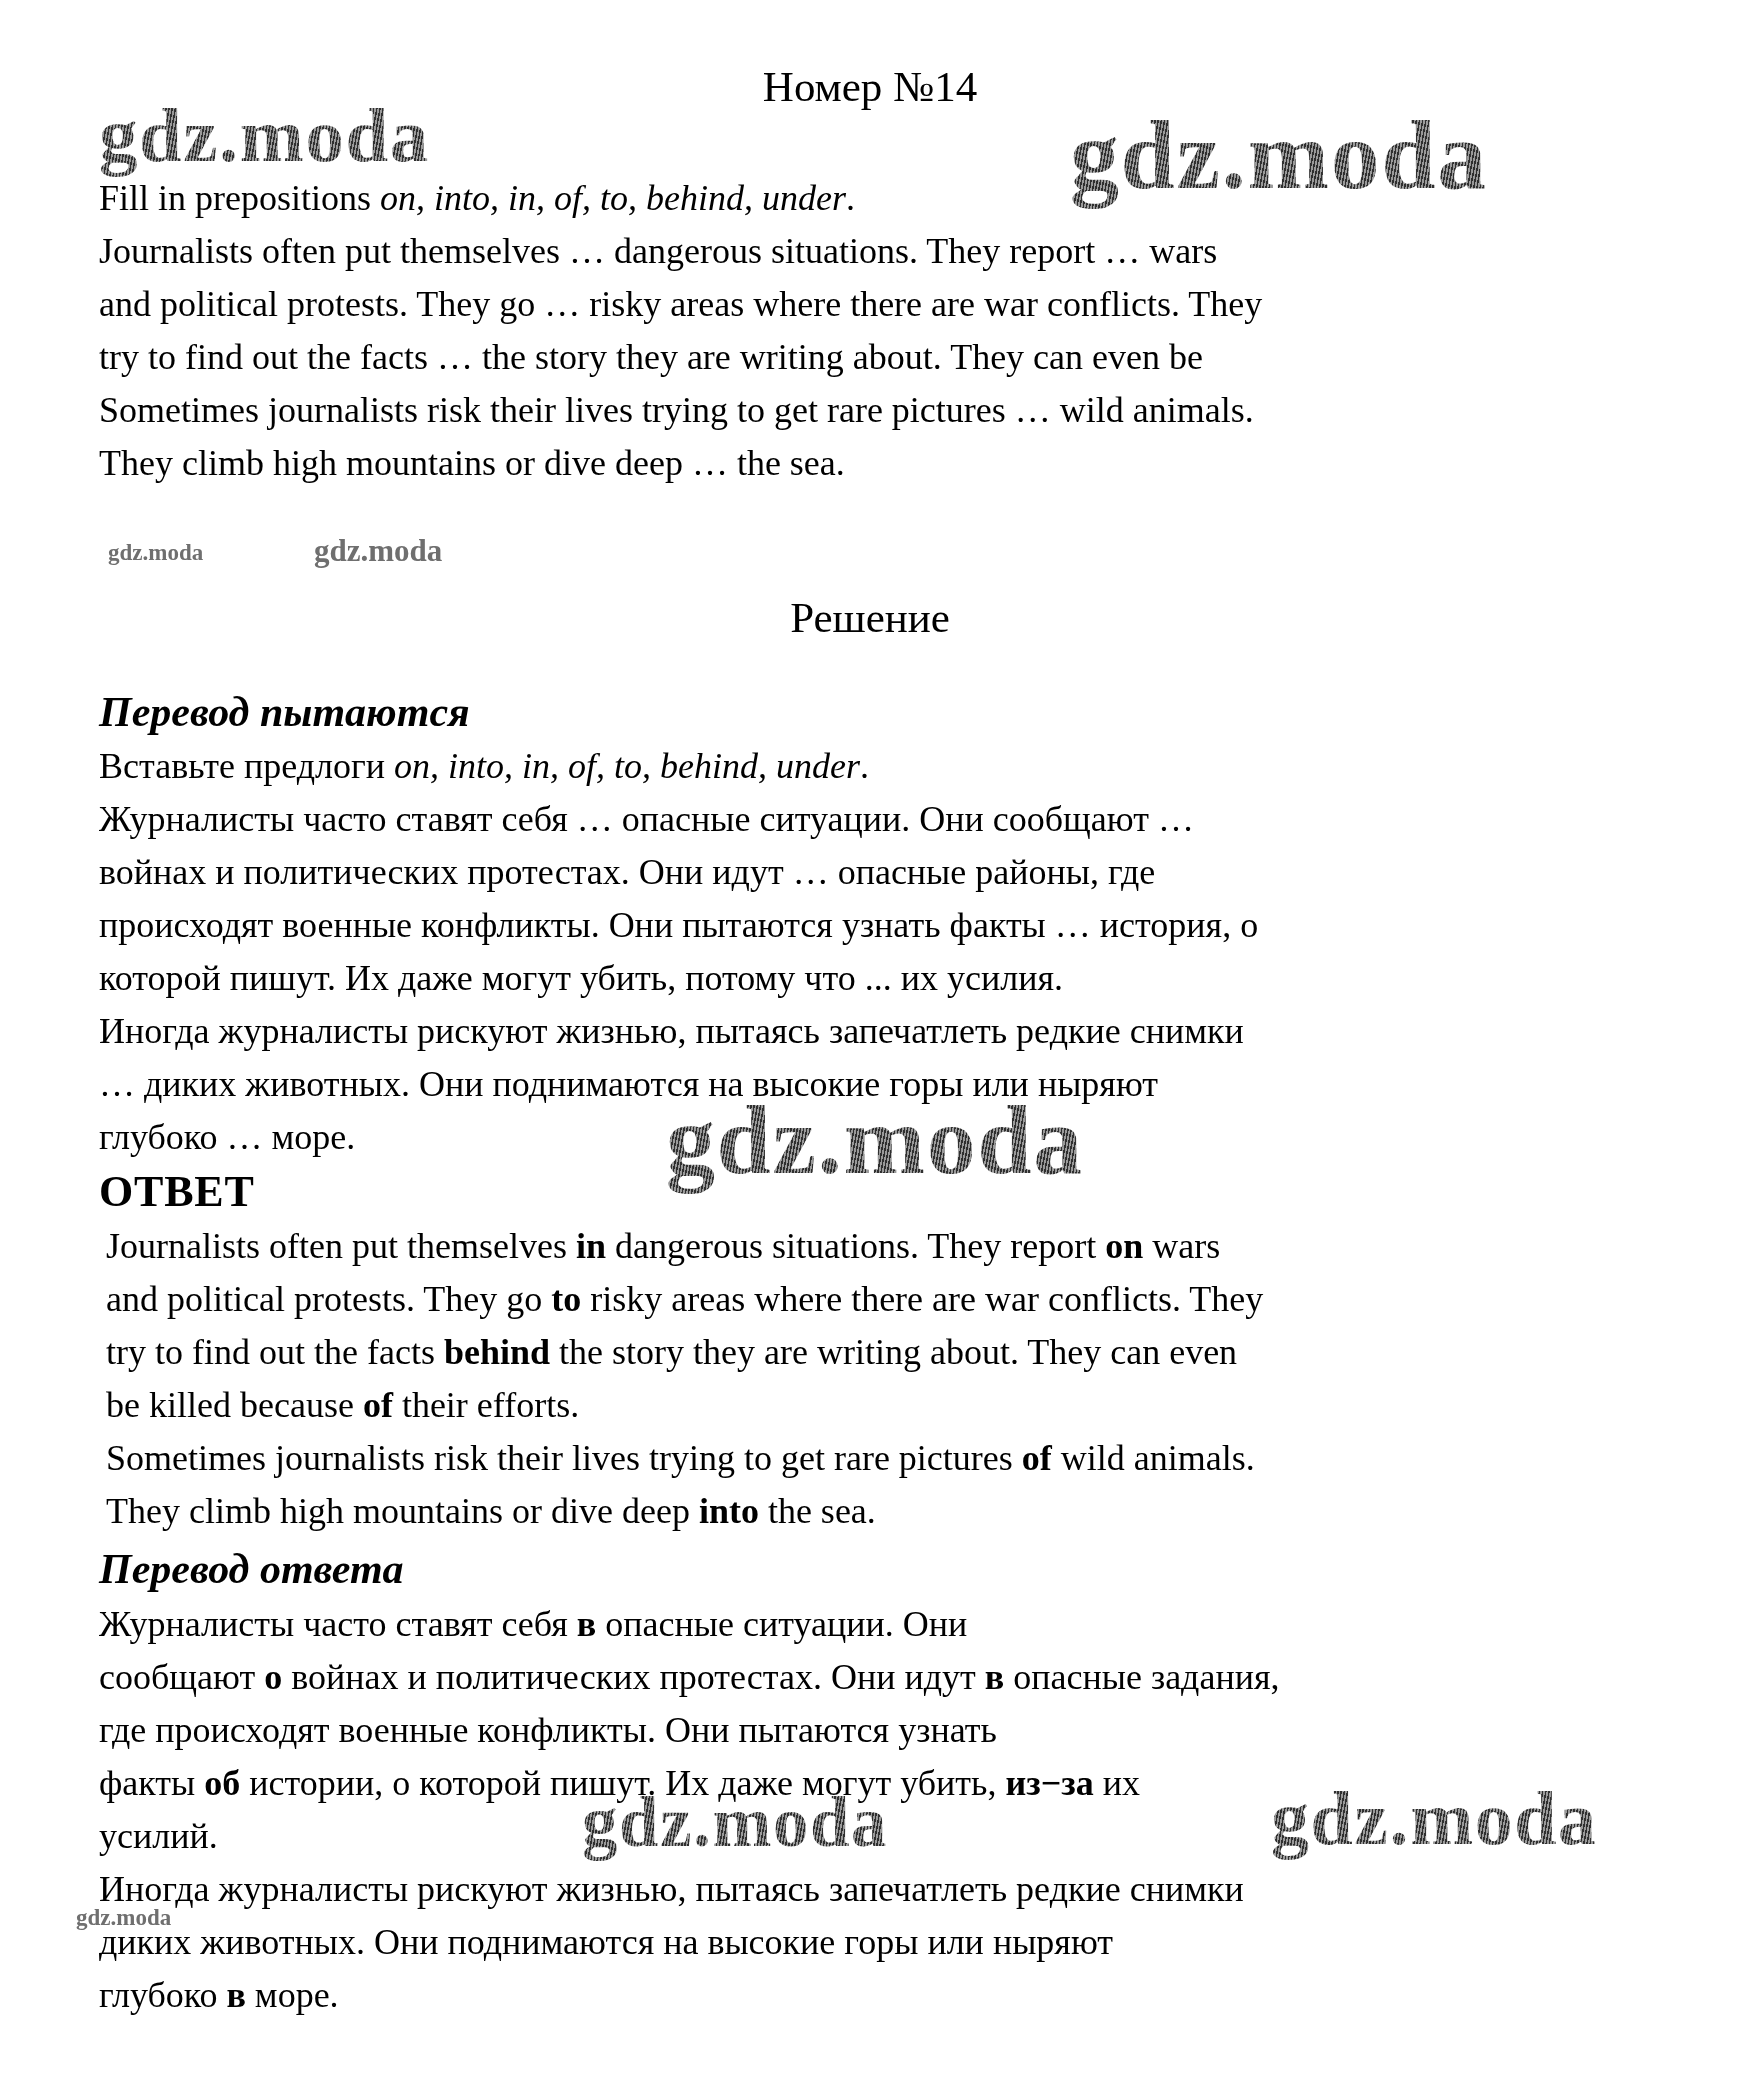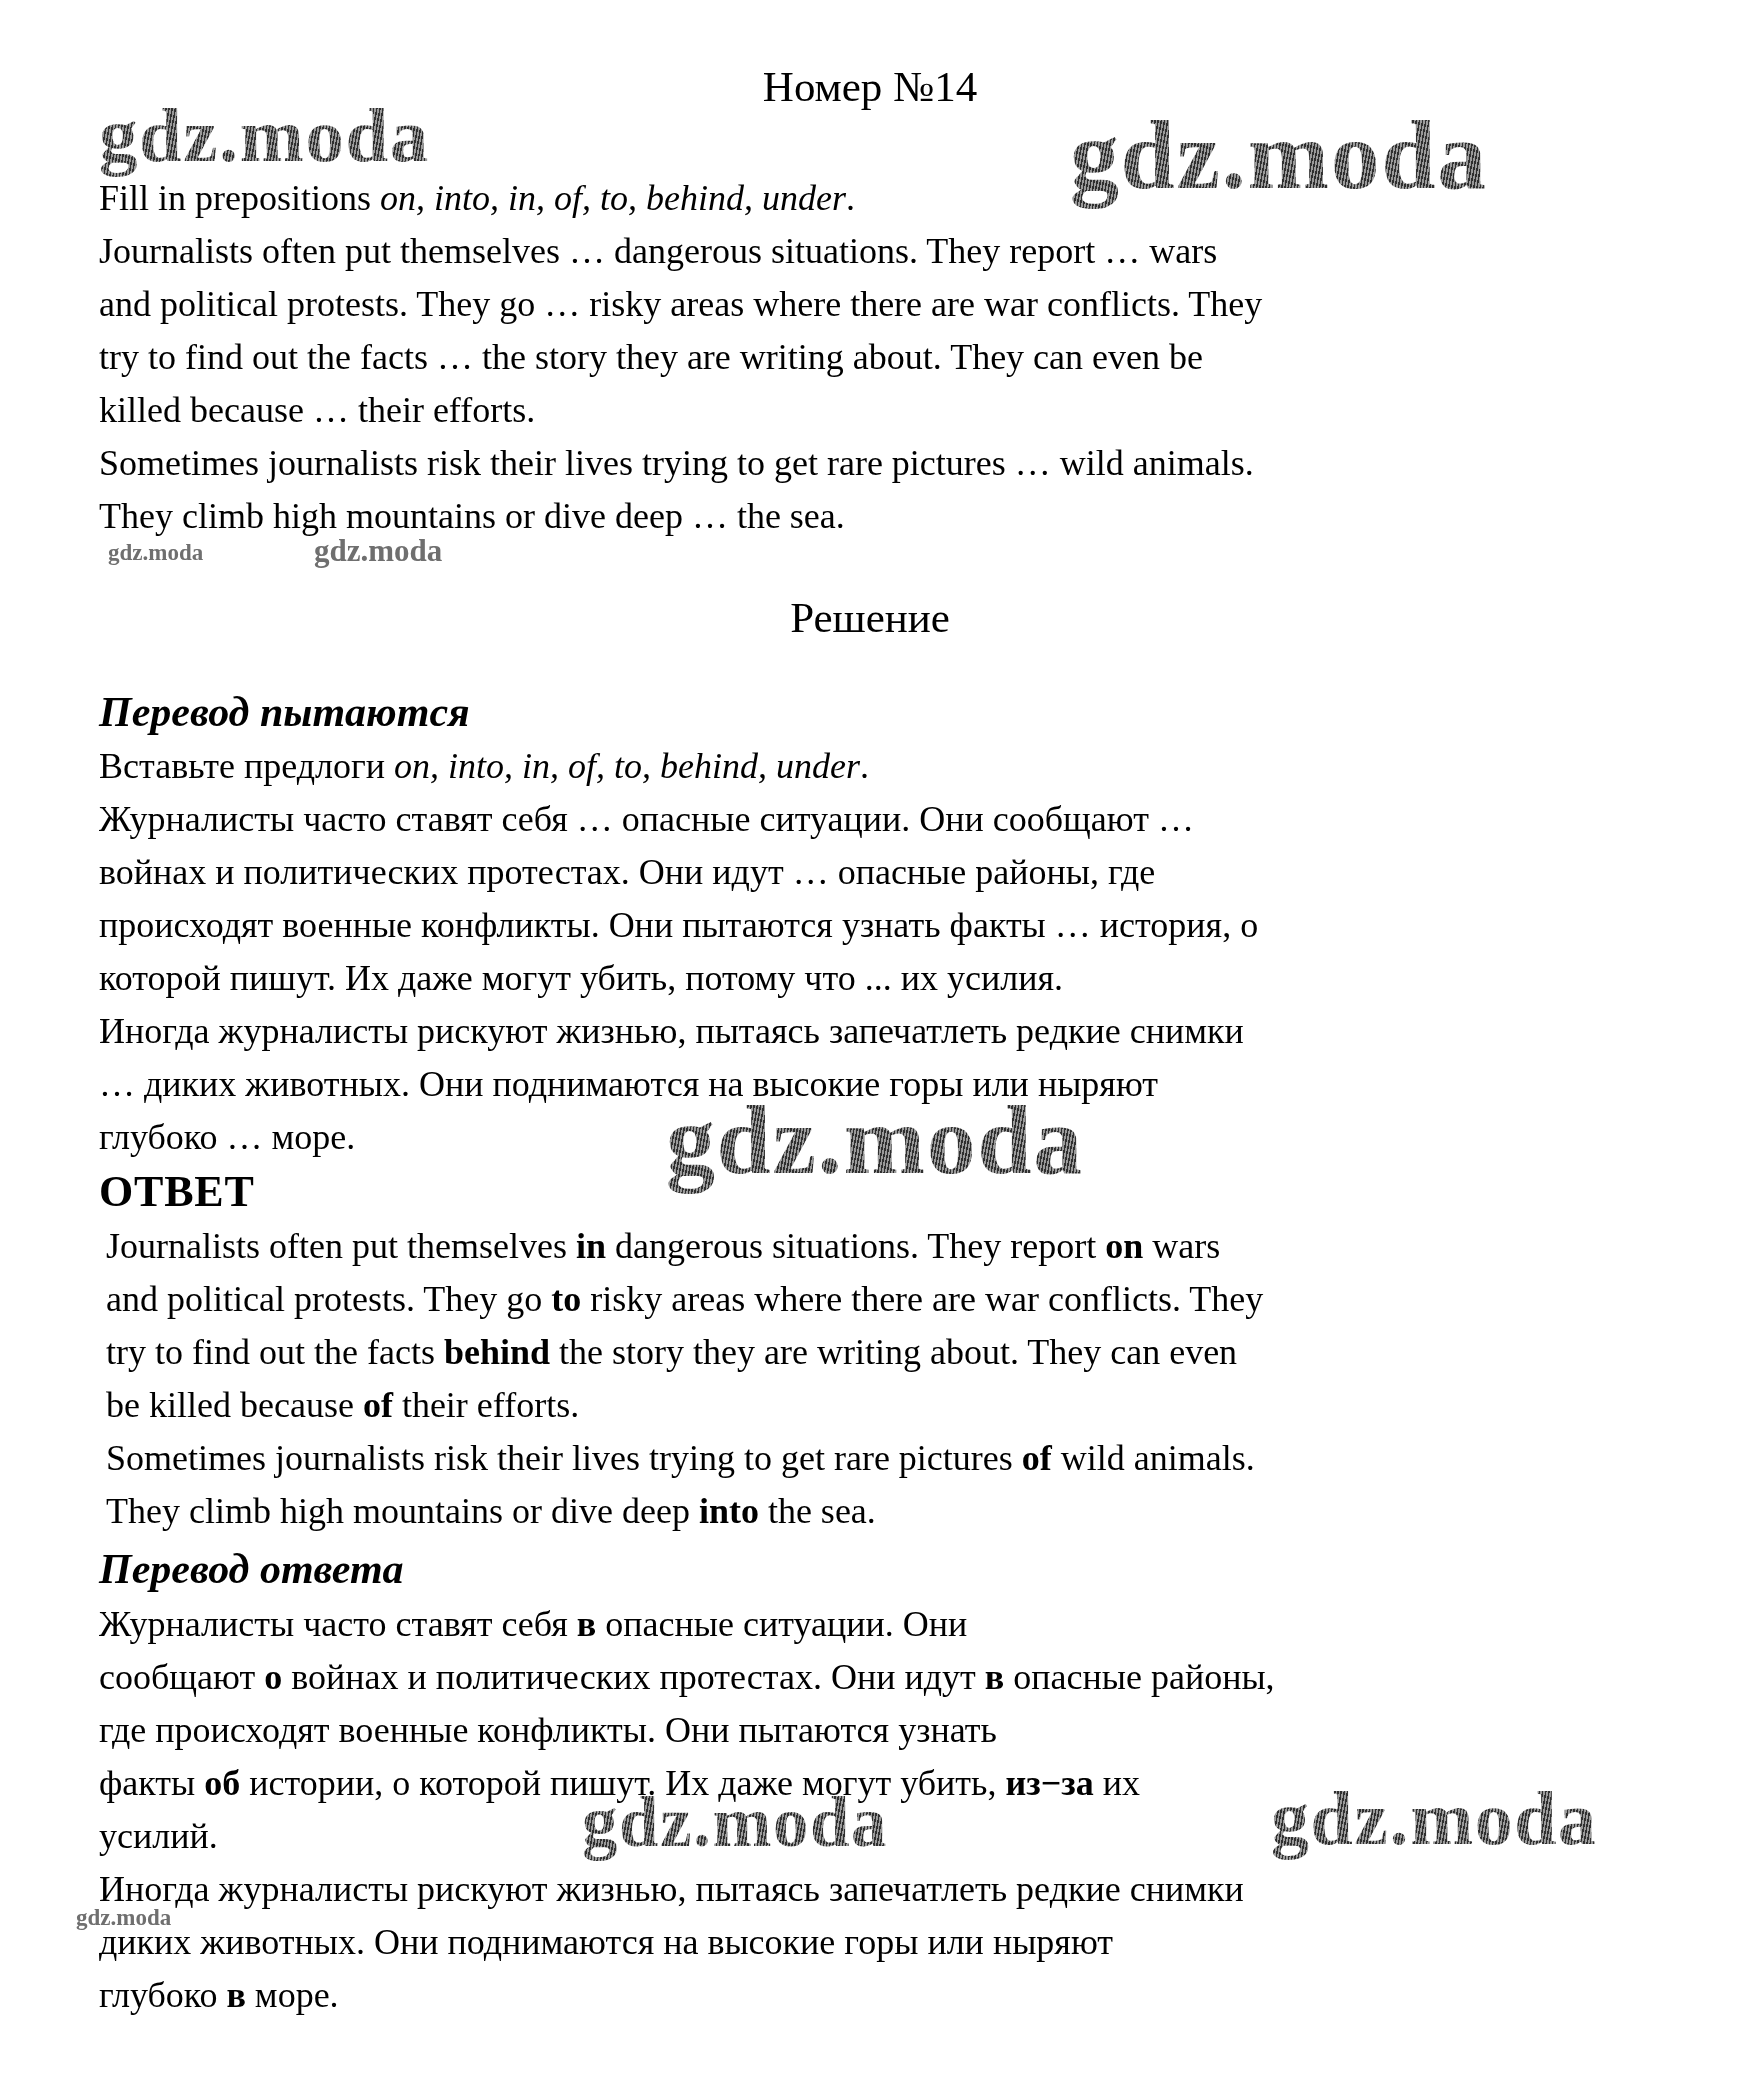--- a/index.html
+++ b/index.html
@@ -54,21 +54,20 @@
 <div class="wm textured" style="left:1271px; top:1775px; font-size:76px;">gdz.moda</div>
 <div class="wm small" style="left:76px; top:1905px; font-size:23px;">gdz.moda</div>
 
 <div class="abs center-head" style="top:62px; left:0;">Номер №14</div>
 
 <div class="abs" style="left:99px; top:172px;">
   <div class="line"><span>Fill in prepositions </span><span style="font-style: italic;">on, into, in, of, to, behind, under</span><span>.</span></div>
   <div class="line"><span>Journalists often put themselves … dangerous situations. They report … wars</span></div>
   <div class="line"><span>and political protests. They go … risky areas where there are war conflicts. They</span></div>
   <div class="line"><span>try to find out the facts … the story they are writing about. They can even be</span></div>
-  <div class="line"><span>killed because … their efforts.</span></div>
   <div class="line"><span>Sometimes journalists risk their lives trying to get rare pictures … wild animals.</span></div>
   <div class="line"><span>They climb high mountains or dive deep … the sea.</span></div>
 </div>
 
 <div class="abs center-head" style="top:593px; left:0;">Решение</div>
 
 <div class="abs bold-italic-head" style="left:99px; top:688px;">Перевод пытаются</div>
 
 <div class="abs" style="left:99px; top:740px;">
   <div class="line"><span>Вставьте предлоги </span><span style="font-style: italic;">on, into, in, of, to, behind, under</span><span>.</span></div>
@@ -89,21 +88,21 @@
   <div class="line"><span>try to find out the facts </span><span style="font-weight: bold;">behind</span><span> the story they are writing about. They can even</span></div>
   <div class="line"><span>be killed because </span><span style="font-weight: bold;">of</span><span> their efforts.</span></div>
   <div class="line"><span>Sometimes journalists risk their lives trying to get rare pictures </span><span style="font-weight: bold;">of</span><span> wild animals.</span></div>
   <div class="line"><span>They climb high mountains or dive deep </span><span style="font-weight: bold;">into</span><span> the sea.</span></div>
 </div>
 
 <div class="abs bold-italic-head" style="left:99px; top:1545px;">Перевод ответа</div>
 
 <div class="abs" style="left:99px; top:1598px;">
   <div class="line"><span>Журналисты часто ставят себя </span><span style="font-weight: bold;">в</span><span> опасные ситуации. Они</span></div>
-  <div class="line"><span>сообщают </span><span style="font-weight: bold;">о</span><span> войнах и политических протестах. Они идут </span><span style="font-weight: bold;">в</span><span> опасные районы,</span></div>
+  <div class="line"><span>сообщают </span><span style="font-weight: bold;">о</span><span> войнах и политических протестах. Они идут </span><span style="font-weight: bold;">в</span><span> опасные задания,</span></div>
   <div class="line"><span>где происходят военные конфликты. Они пытаются узнать</span></div>
   <div class="line"><span>факты </span><span style="font-weight: bold;">об</span><span> истории, о которой пишут. Их даже могут убить, </span><span style="font-weight: bold;">из−за</span><span> их</span></div>
   <div class="line"><span>усилий.</span></div>
   <div class="line"><span>Иногда журналисты рискуют жизнью, пытаясь запечатлеть редкие снимки</span></div>
   <div class="line"><span>диких животных. Они поднимаются на высокие горы или ныряют</span></div>
   <div class="line"><span>глубоко </span><span style="font-weight: bold;">в</span><span> море.</span></div>
 </div>
 
 
 </body></html>

